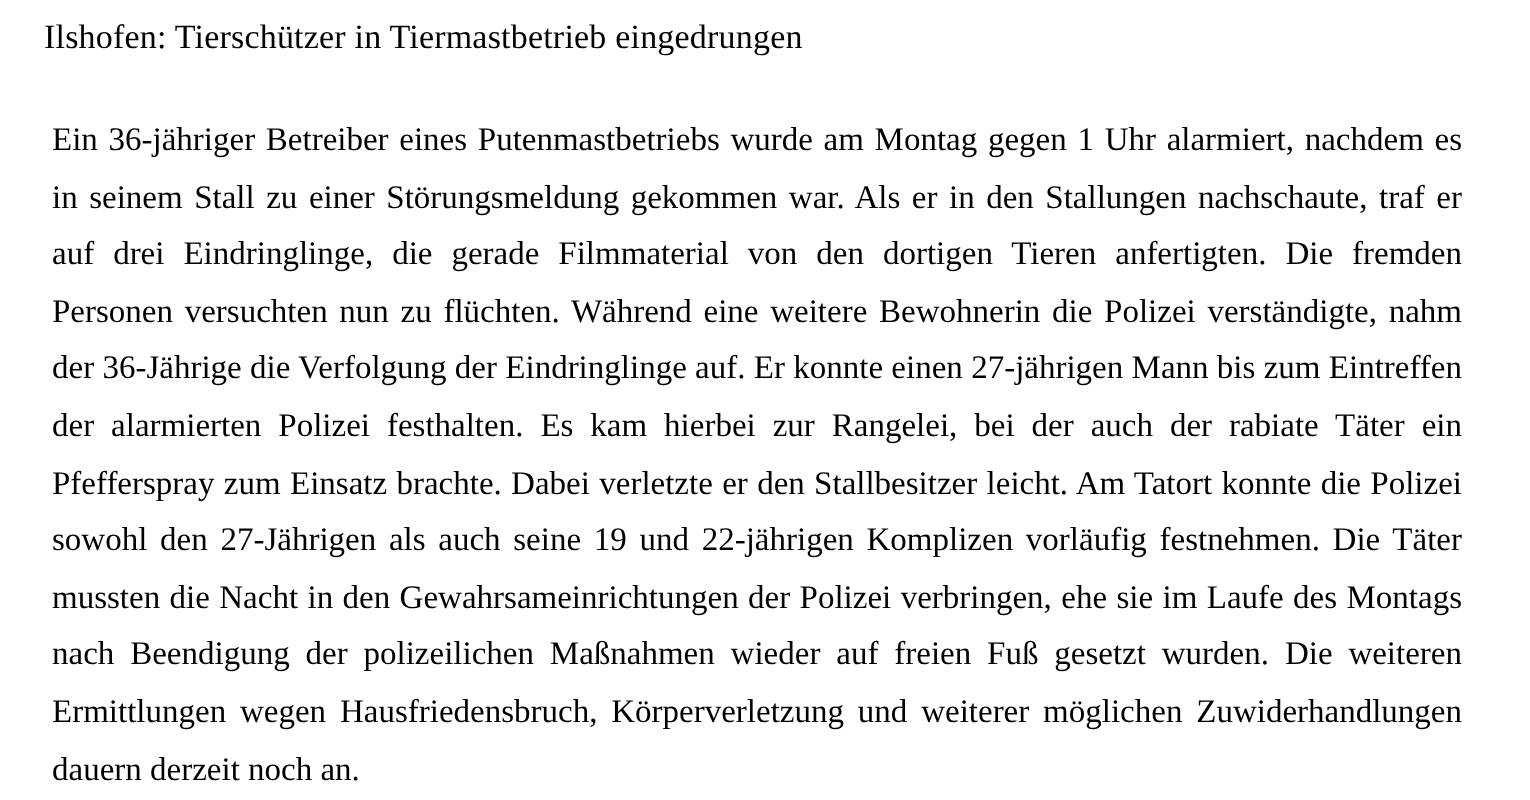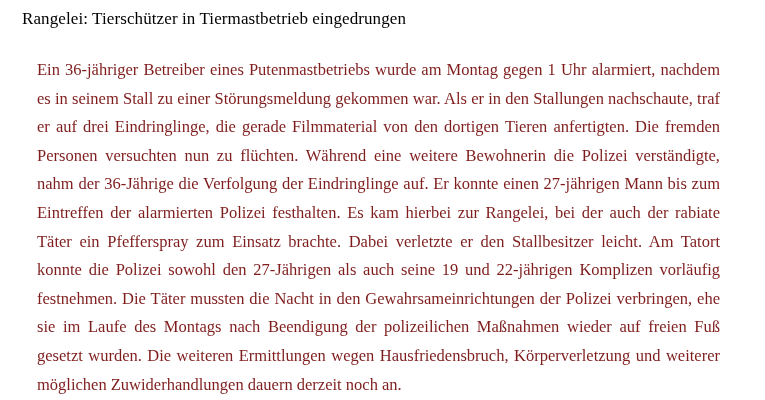--- a/index.html
+++ b/index.html
@@ -26,27 +26,27 @@
     line-height: 22px;
     font-weight: normal;
     color: #000000;
     margin: 0 0 26px 0;
     letter-spacing: 0.1px;
   }
   .article-body {
     font-family: "Liberation Serif", serif;
     font-size: 16.5px;
     line-height: 28.6px;
-    color: #7f1d1d;
+    color: #000000;
     text-align: justify;
     text-justify: inter-word;
-    margin: 15px;
+    margin: 4px;
     padding-right: 8px;
     hyphens: none;
   }
 </style>
 </head>
 <body>
 
 <div class="page">
-  <h1 class="headline">Rangelei: Tierschützer in Tiermastbetrieb eingedrungen</h1>
+  <h1 class="headline">Ilshofen: Tierschützer in Tiermastbetrieb eingedrungen</h1>
   <p class="article-body">Ein 36-jähriger Betreiber eines Putenmastbetriebs wurde am Montag gegen 1 Uhr alarmiert, nachdem es in seinem Stall zu einer Störungsmeldung gekommen war. Als er in den Stallungen nachschaute, traf er auf drei Eindringlinge, die gerade Filmmaterial von den dortigen Tieren anfertigten. Die fremden Personen versuchten nun zu flüchten. Während eine weitere Bewohnerin die Polizei verständigte, nahm der 36-Jährige die Verfolgung der Eindringlinge auf. Er konnte einen 27-jährigen Mann bis zum Eintreffen der alarmierten Polizei festhalten. Es kam hierbei zur Rangelei, bei der auch der rabiate Täter ein Pfefferspray zum Einsatz brachte. Dabei verletzte er den Stallbesitzer leicht. Am Tatort konnte die Polizei sowohl den 27-Jährigen als auch seine 19 und 22-jährigen Komplizen vorläufig festnehmen. Die Täter mussten die Nacht in den Gewahrsameinrichtungen der Polizei verbringen, ehe sie im Laufe des Montags nach Beendigung der polizeilichen Maßnahmen wieder auf freien Fuß gesetzt wurden. Die weiteren Ermittlungen wegen Hausfriedensbruch, Körperverletzung und weiterer möglichen Zuwiderhandlungen dauern derzeit noch an.</p>
 </div>
 
 </body></html>

